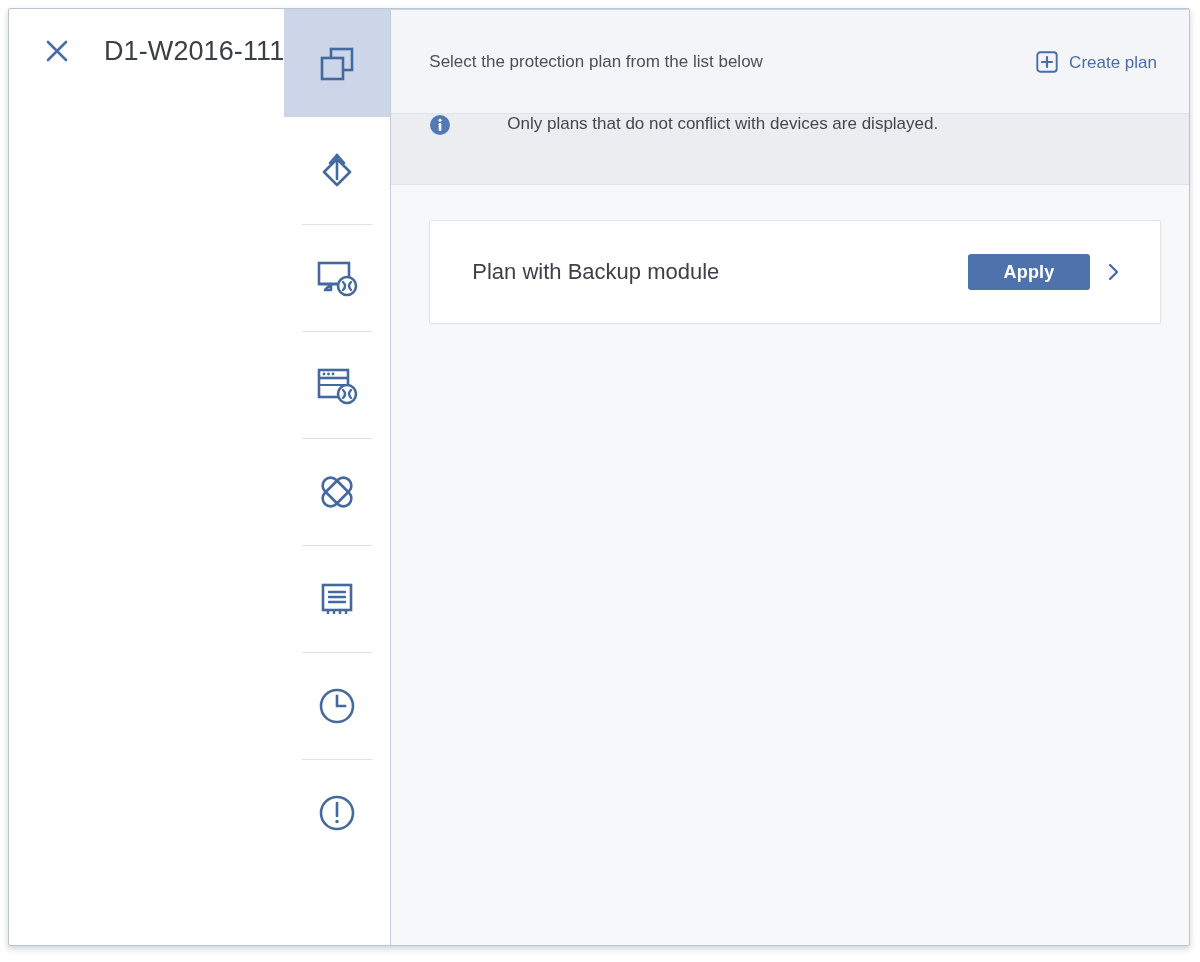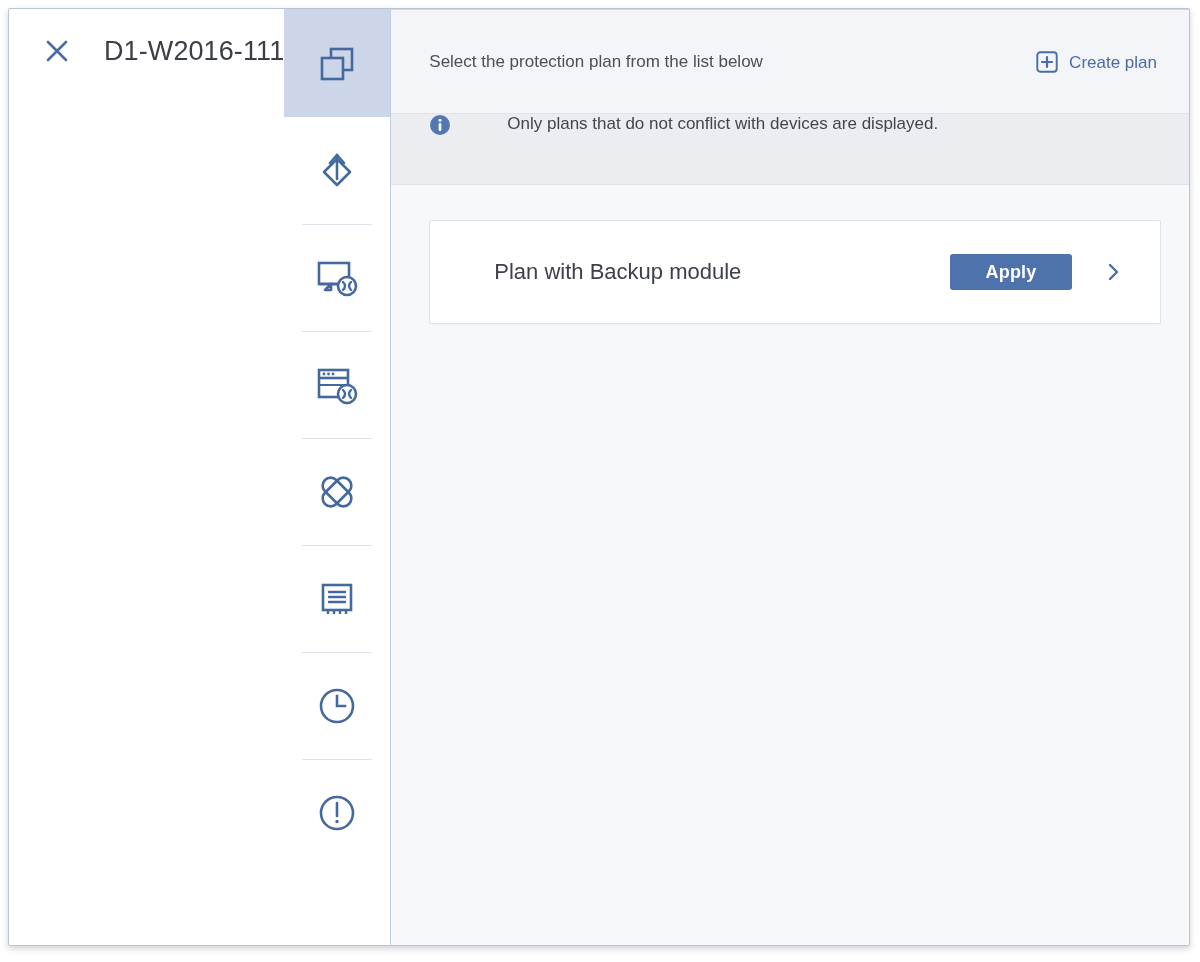--- a/index.html
+++ b/index.html
@@ -164,25 +164,24 @@
     box-sizing: border-box;
     overflow: hidden;
   }
   .plan-card {
     background: #ffffff;
     border: 1px solid #dfe3ea;
     border-radius: 2px;
     height: 104px;
     display: flex;
     align-items: center;
-    padding: 0 24px 0 64px;
+    padding: 0 24px 0 42px;
     box-sizing: border-box;
     box-shadow: 0 1px 1px rgba(120, 130, 150, 0.05);
     cursor: pointer;
-    gap: 18px;
   }
   .plan-name {
     flex: 1 1 auto;
     font-size: 22px;
     color: #3c4049;
     white-space: nowrap;
     overflow: hidden;
     text-overflow: ellipsis;
   }
   .apply-btn {

